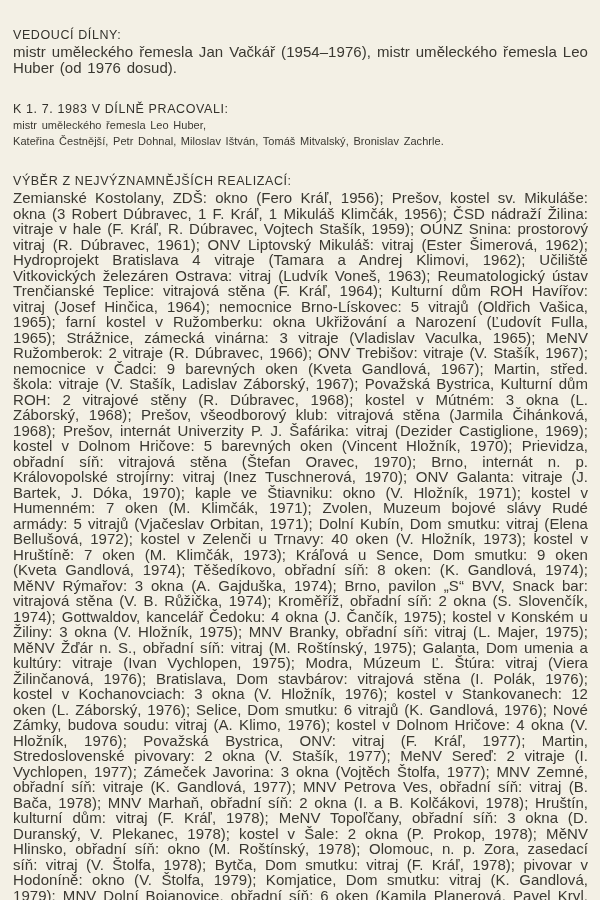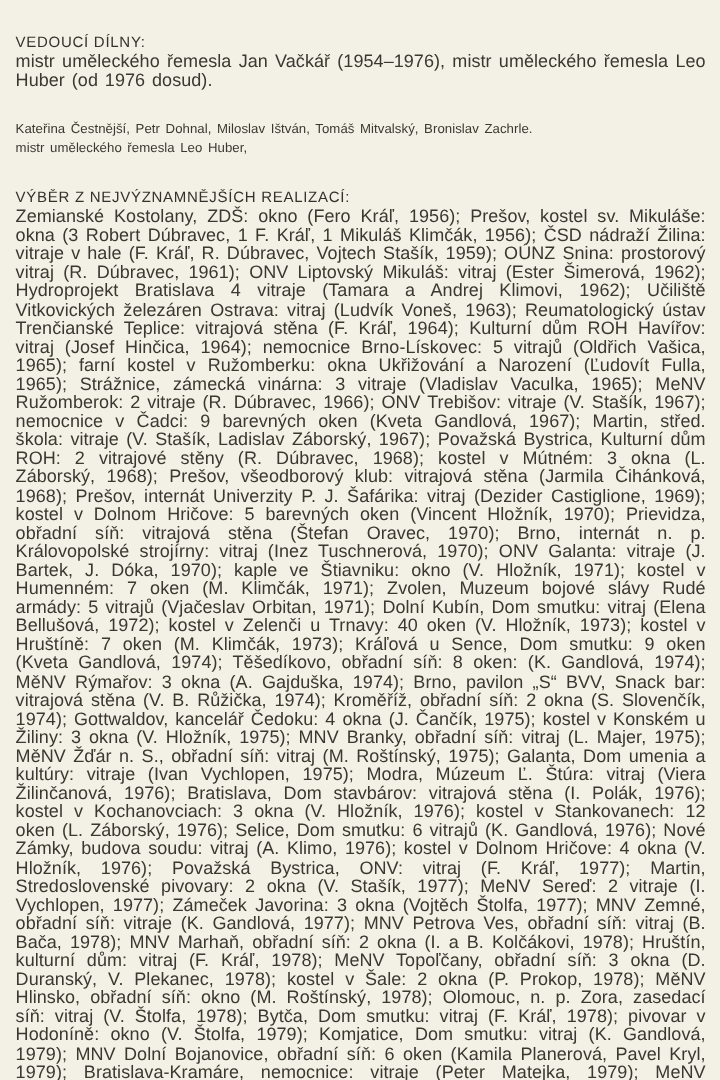--- a/index.html
+++ b/index.html
@@ -52,22 +52,23 @@
 <body>
 
 <div class="page">
 
   <div class="section">
     <h2 class="heading">VEDOUCÍ DÍLNY:</h2>
     <p class="body-text">mistr uměleckého řemesla Jan Vačkář (1954–1976), mistr uměleckého řemesla Leo Huber (od 1976 dosud).</p>
   </div>
 
   <div class="section section-gap-lg">
+    <h2 class="heading">K 1. 7. 1983 V DÍLNĚ PRACOVALI:</h2>
+    <div class="line">mistr uměleckého řemesla Leo Huber,</div>
     <div class="line">Kateřina Čestnější, Petr Dohnal, Miloslav Ištván, Tomáš Mitvalský, Bronislav Zachrle.</div>
-    <div class="line">mistr uměleckého řemesla Leo Huber,</div>
   </div>
 
   <div class="section section-gap-xl">
     <h2 class="heading">VÝBĚR Z NEJVÝZNAMNĚJŠÍCH REALIZACÍ:</h2>
     <p class="body-text">Zemianské Kostolany, ZDŠ: okno (Fero Kráľ, 1956); Prešov, kostel sv. Mikuláše: okna (3 Robert Dúbravec, 1 F. Kráľ, 1 Mikuláš Klimčák, 1956); ČSD nádraží Žilina: vitraje v hale (F. Kráľ, R. Dúbravec, Vojtech Stašík, 1959); OÚNZ Snina: prostorový vitraj (R. Dúbravec, 1961); ONV Liptovský Mikuláš: vitraj (Ester Šimerová, 1962); Hydroprojekt Bratislava 4 vitraje (Tamara a Andrej Klimovi, 1962); Učiliště Vitkovických železáren Ostrava: vitraj (Ludvík Voneš, 1963); Reumatologický ústav Trenčianské Teplice: vitrajová stěna (F. Kráľ, 1964); Kulturní dům ROH Havířov: vitraj (Josef Hinčica, 1964); nemocnice Brno-Lískovec: 5 vitrajů (Oldřich Vašica, 1965); farní kostel v Ružomberku: okna Ukřižování a Narození (Ľudovít Fulla, 1965); Strážnice, zámecká vinárna: 3 vitraje (Vladislav Vaculka, 1965); MeNV Ružomberok: 2 vitraje (R. Dúbravec, 1966); ONV Trebišov: vitraje (V. Stašík, 1967); nemocnice v Čadci: 9 barevných oken (Kveta Gandlová, 1967); Martin, střed. škola: vitraje (V. Stašík, Ladislav Záborský, 1967); Považská Bystrica, Kulturní dům ROH: 2 vitrajové stěny (R. Dúbravec, 1968); kostel v Mútném: 3 okna (L. Záborský, 1968); Prešov, všeodborový klub: vitrajová stěna (Jarmila Čihánková, 1968); Prešov, internát Univerzity P. J. Šafárika: vitraj (Dezider Castiglione, 1969); kostel v Dolnom Hričove: 5 barevných oken (Vincent Hložník, 1970); Prievidza, obřadní síň: vitrajová stěna (Štefan Oravec, 1970); Brno, internát n. p. Královopolské strojírny: vitraj (Inez Tuschnerová, 1970); ONV Galanta: vitraje (J. Bartek, J. Dóka, 1970); kaple ve Štiavniku: okno (V. Hložník, 1971); kostel v Humenném: 7 oken (M. Klimčák, 1971); Zvolen, Muzeum bojové slávy Rudé armády: 5 vitrajů (Vjačeslav Orbitan, 1971); Dolní Kubín, Dom smutku: vitraj (Elena Bellušová, 1972); kostel v Zelenči u Trnavy: 40 oken (V. Hložník, 1973); kostel v Hruštíně: 7 oken (M. Klimčák, 1973); Kráľová u Sence, Dom smutku: 9 oken (Kveta Gandlová, 1974); Těšedíkovo, obřadní síň: 8 oken: (K. Gandlová, 1974); MěNV Rýmařov: 3 okna (A. Gajduška, 1974); Brno, pavilon „S“ BVV, Snack bar: vitrajová stěna (V. B. Růžička, 1974); Kroměříž, obřadní síň: 2 okna (S. Slovenčík, 1974); Gottwaldov, kancelář Čedoku: 4 okna (J. Čančík, 1975); kostel v Konském u Žiliny: 3 okna (V. Hložník, 1975); MNV Branky, obřadní síň: vitraj (L. Majer, 1975); MěNV Žďár n. S., obřadní síň: vitraj (M. Roštínský, 1975); Galanta, Dom umenia a kultúry: vitraje (Ivan Vychlopen, 1975); Modra, Múzeum Ľ. Štúra: vitraj (Viera Žilinčanová, 1976); Bratislava, Dom stavbárov: vitrajová stěna (I. Polák, 1976); kostel v Kochanovciach: 3 okna (V. Hložník, 1976); kostel v Stankovanech: 12 oken (L. Záborský, 1976); Selice, Dom smutku: 6 vitrajů (K. Gandlová, 1976); Nové Zámky, budova soudu: vitraj (A. Klimo, 1976); kostel v Dolnom Hričove: 4 okna (V. Hložník, 1976); Považská Bystrica, ONV: vitraj (F. Kráľ, 1977); Martin, Stredoslovenské pivovary: 2 okna (V. Stašík, 1977); MeNV Sereď: 2 vitraje (I. Vychlopen, 1977); Zámeček Javorina: 3 okna (Vojtěch Štolfa, 1977); MNV Zemné, obřadní síň: vitraje (K. Gandlová, 1977); MNV Petrova Ves, obřadní síň: vitraj (B. Bača, 1978); MNV Marhaň, obřadní síň: 2 okna (I. a B. Kolčákovi, 1978); Hruštín, kulturní dům: vitraj (F. Kráľ, 1978); MeNV Topoľčany, obřadní síň: 3 okna (D. Duranský, V. Plekanec, 1978); kostel v Šale: 2 okna (P. Prokop, 1978); MěNV Hlinsko, obřadní síň: okno (M. Roštínský, 1978); Olomouc, n. p. Zora, zasedací síň: vitraj (V. Štolfa, 1978); Bytča, Dom smutku: vitraj (F. Kráľ, 1978); pivovar v Hodoníně: okno (V. Štolfa, 1979); Komjatice, Dom smutku: vitraj (K. Gandlová, 1979); MNV Dolní Bojanovice, obřadní síň: 6 oken (Kamila Planerová, Pavel Kryl, 1979); Bratislava-Kramáre, nemocnice: vitraje (Peter Matejka, 1979); MeNV Námestovo, Dom smutku: 7 oken (L. Záborský, 1980); Gottwaldov, státní filharmonie: vitraj (J. Gajdoš, 1980); MNV Hutisko-Solanec, Dom smutku: okno (L. Majer, 1980); MNV Bánovo, Dom smutku: vitraje (Remigia Biskupská, 1980); kostel ve Starém Smokovci: 4 okna (V. Hložník, 1980); kostel v Púchově: 4 okna (V. Hložník, 1980); MNV Čuňovo, obřadní síň: vitrajová stěna (R. Biskupská, 1981); Brno-Žabovřesky, obřadní síň: stropní vitraje (K. Planerová, P. Kryl, 1981); kostel v Koškovcích: okna (V. Hložník, 1982); Erfurt, klášter uršulinek: 3 vitraje (Antonín Klouda, 1983).</p>
   </div>
 
 
 </div>
 

